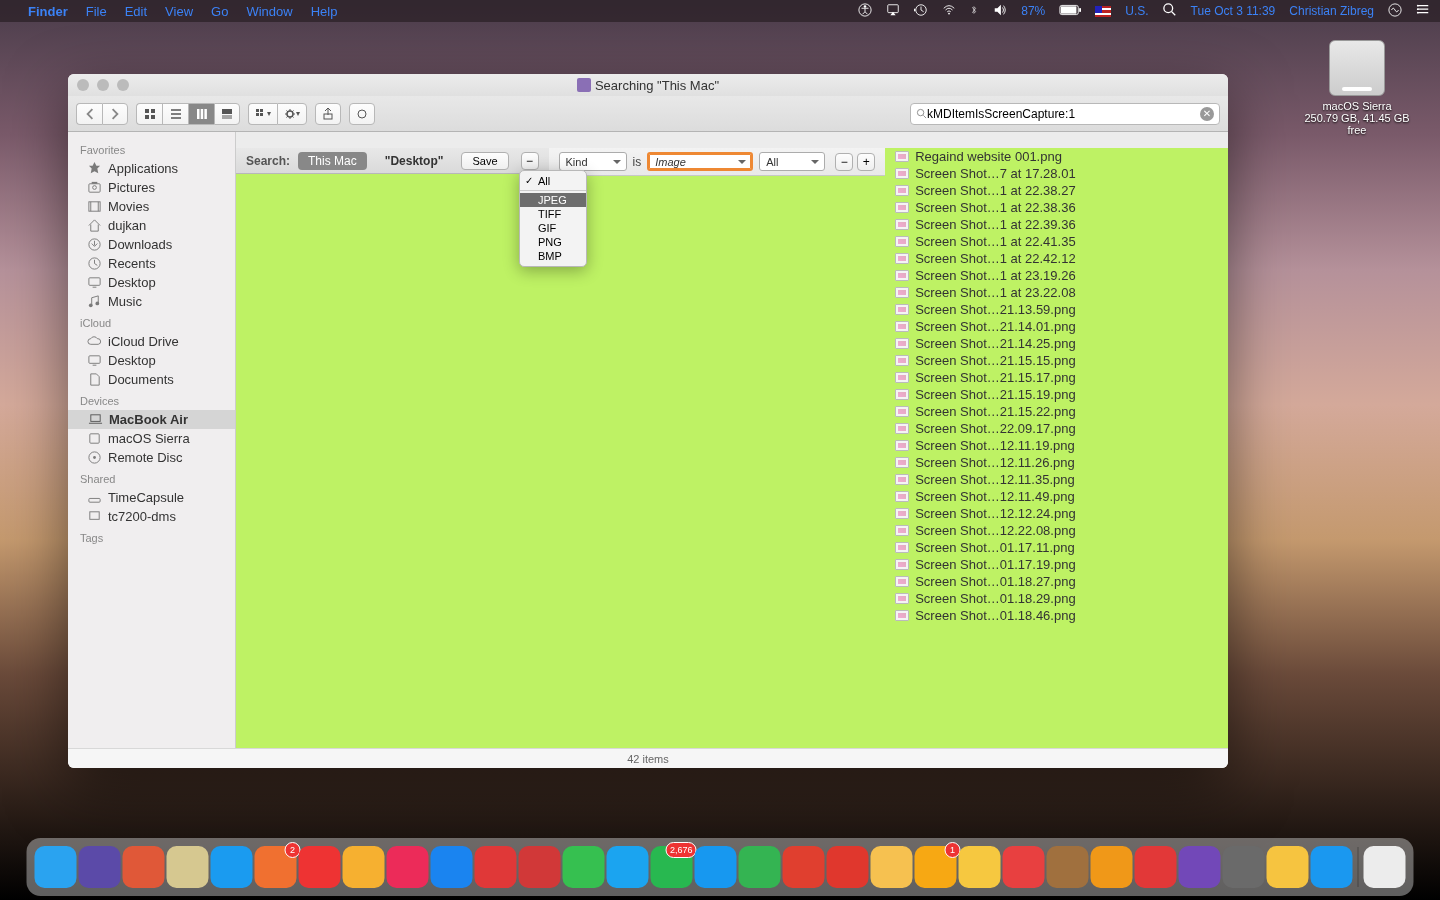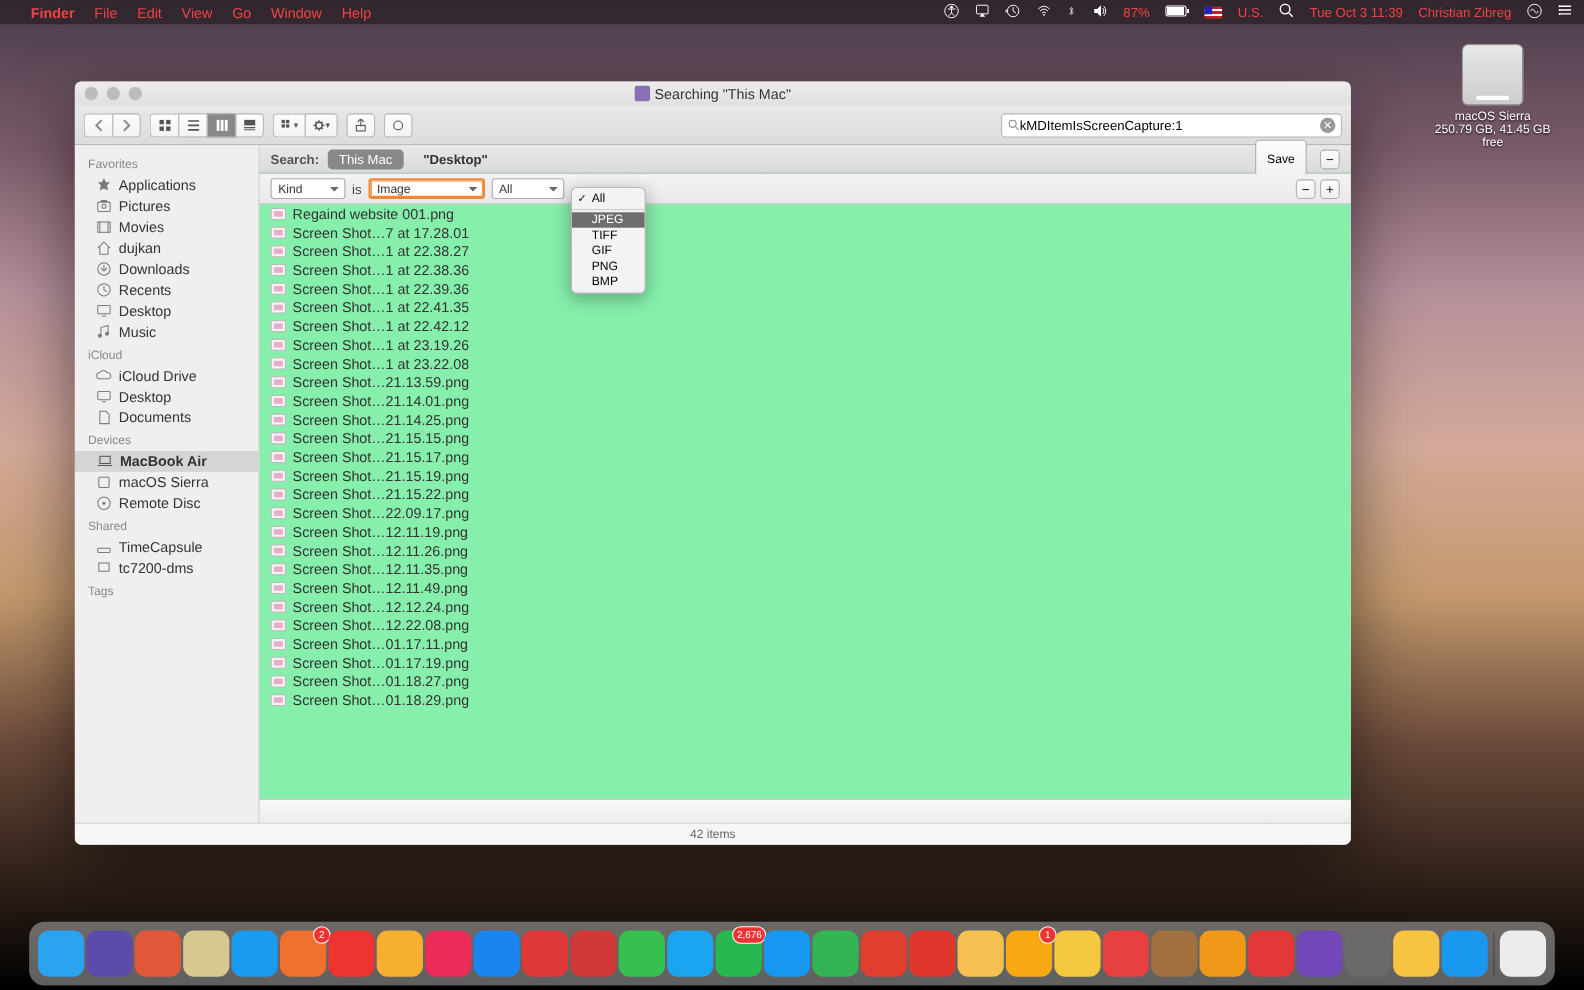--- a/index.html
+++ b/index.html
@@ -1,19 +1,19 @@
 <!DOCTYPE html>
 <html><head>
 <meta charset="utf-8">
 <style>
 * { margin: 0; padding: 0; box-sizing: border-box; font-family: -apple-system, "Helvetica Neue", Arial, sans-serif; }
 body { width: 1440px; height: 900px; overflow: hidden; position: relative; background: linear-gradient(to bottom, #4a3c4a 0%, #7a5a6a 15%, #b5919a 30%, #d4a99a 45%, #c4996e 60%, #6a4a3a 75%, #000 100%); }
 
 
-.menubar { position: absolute; top: 0; left: 0; right: 0; height: 22px; background: rgba(40,30,35,0.7); display: flex; align-items: center; color: #ef4444; font-size: 13px; padding: 0 10px; }
+.menubar { position: absolute; top: 0; left: 0; right: 0; height: 22px; background: rgba(40,30,35,0.7); display: flex; align-items: center; color: #3b82f6; font-size: 13px; padding: 0 10px; }
 .menubar .left { display: flex; gap: 18px; align-items: center; }
 .menubar .left .apple { font-size: 14px; }
 .menubar .left .app { font-weight: 600; }
 .menubar .right { margin-left: auto; display: flex; gap: 14px; align-items: center; font-size: 12px; }
 .menubar .right svg { fill: #fff; }
 .flag { width: 16px; height: 11px; display: inline-block; background: linear-gradient(to bottom, #b22 0%, #b22 20%, #fff 20%, #fff 40%, #b22 40%, #b22 60%, #fff 60%, #fff 80%, #b22 80%); position: relative; }
 .flag::before { content:''; position:absolute; top:0; left:0; width:7px; height:7px; background:#22b; }
 
 
 .desk-icon { position: absolute; top: 40px; right: 28px; width: 110px; text-align: center; color: #fff; font-size: 11px; text-shadow: 0 1px 2px #000; }
@@ -44,33 +44,33 @@
 .search .clr { width: 14px; height: 14px; border-radius: 50%; background: #999; color: #fff; font-size: 10px; display: flex; align-items: center; justify-content: center; }
 
 .body { flex: 1; display: flex; min-height: 0; }
 .sidebar { width: 168px; background: #f0eeef; border-right: 1px solid #ccc; overflow-y: auto; padding: 6px 0; font-size: 13px; }
 .sidebar .hdr { font-size: 11px; color: #888; padding: 6px 12px 3px; font-weight: 500; }
 .sidebar .item { padding: 2px 10px 2px 18px; display: flex; align-items: center; gap: 6px; color: #333; cursor: default; }
 .sidebar .item.sel { background: #d5d5d5; padding-left: 19px; }
 .sidebar .item .ico { width: 16px; display: flex; justify-content: center; color: #7a7a7a; font-size: 13px; }
 .sidebar .item .ico svg { width: 15px; height: 15px; fill: #7a7a7a; }
 
-.main { flex: 1; display: flex; flex-direction: column; background: #86efac; min-width: 0; }
+.main { flex: 1; display: flex; flex-direction: row; background: #bef264; min-width: 0; margin-top: 16px; }
 .searchbar { height: 26px; background: linear-gradient(#e8e8e8,#dadada); border-bottom: 1px solid #b8b8b8; display: flex; align-items: center; padding: 0 10px; font-size: 12px; gap: 8px; }
 .searchbar .lbl { color: #555; font-weight: 600; }
 .scope { padding: 2px 10px; border-radius: 4px; color: #555; }
 .scope.active { background: #888; color: #fff; }
 .scope.quoted { font-weight: 600; color: #333; }
-.save-btn { margin-left: auto; height: 36px; padding: 0 10px; font-size: 11px; border: 1px solid #b0b0b0; border-radius: 4px; background: linear-gradient(#fdfdfd,#efefef); }
+.save-btn { margin-left: auto; height: 18px; padding: 0 10px; font-size: 11px; border: 1px solid #b0b0b0; border-radius: 4px; background: linear-gradient(#fdfdfd,#efefef); }
 .plusbtn, .minusbtn { width: 18px; height: 18px; border: 1px solid #b0b0b0; border-radius: 4px; background: linear-gradient(#fdfdfd,#efefef); font-size: 12px; display: flex; align-items: center; justify-content: center; margin-left: 4px; }
 
 .criteria { height: 28px; background: linear-gradient(#f3f3f3,#e9e9e9); border-bottom: 1px solid #c8c8c8; display: flex; align-items: center; padding: 0 10px; gap: 6px; font-size: 12px; position: relative; }
 .combo { height: 19px; background: #fff; border: 1px solid #acacac; border-radius: 3px; padding: 0 16px 0 6px; font-size: 11px; display: flex; align-items: center; position: relative; color: #333; }
 .combo::after { content: ''; position: absolute; right: 5px; top: 50%; border: 4px solid transparent; border-top-color: #666; transform: translateY(-25%); }
-.combo.hl { border: 2px solid #e83; box-shadow: 0 0 0 1px #e83 inset; }
+.combo.hl { border: 2px solid #e83; box-shadow: 0 0 0 1px #e83 inset; font-style: italic; }
 .combo.kind { width: 68px; }
 .combo.img { width: 106px; }
 .combo.fmt { width: 66px; }
 .criteria .txt { font-size: 12px; color: #444; }
 .criteria .right { margin-left: auto; display: flex; }
 
 .dropdown { position: absolute; top: 96px; left: 451px; width: 68px; background: #f3f3f3; border: 1px solid #b8b8b8; border-radius: 5px; box-shadow: 0 4px 16px rgba(0,0,0,0.3); font-size: 11px; padding: 3px 0; z-index: 100; }
 .dropdown .sep { height: 1px; background: #ccc; margin: 2px 0; }
 .dropdown .opt { padding: 1px 8px 1px 18px; position: relative; }
 .dropdown .opt.chk::before { content: '✓'; position: absolute; left: 5px; font-size: 10px; }
@@ -528,20 +528,24 @@
             <span class="name">Screen Shot…01.17.19.png</span>
           </div>
           <div class="row">
             <span class="fico"></span>
             <span class="name">Screen Shot…01.18.27.png</span>
           </div>
           <div class="row">
             <span class="fico"></span>
             <span class="name">Screen Shot…01.18.29.png</span>
           </div>
+          <div class="row">
+            <span class="fico"></span>
+            <span class="name">Screen Shot…01.18.46.png</span>
+          </div>
         </div>
       <div class="pathbar"></div>
     </div>
   </div>
   <div class="status">42 items</div>
 
   <div class="dropdown">
     <div class="opt chk">All</div>
     <div class="sep"></div>
     <div class="opt selhl">JPEG</div>

